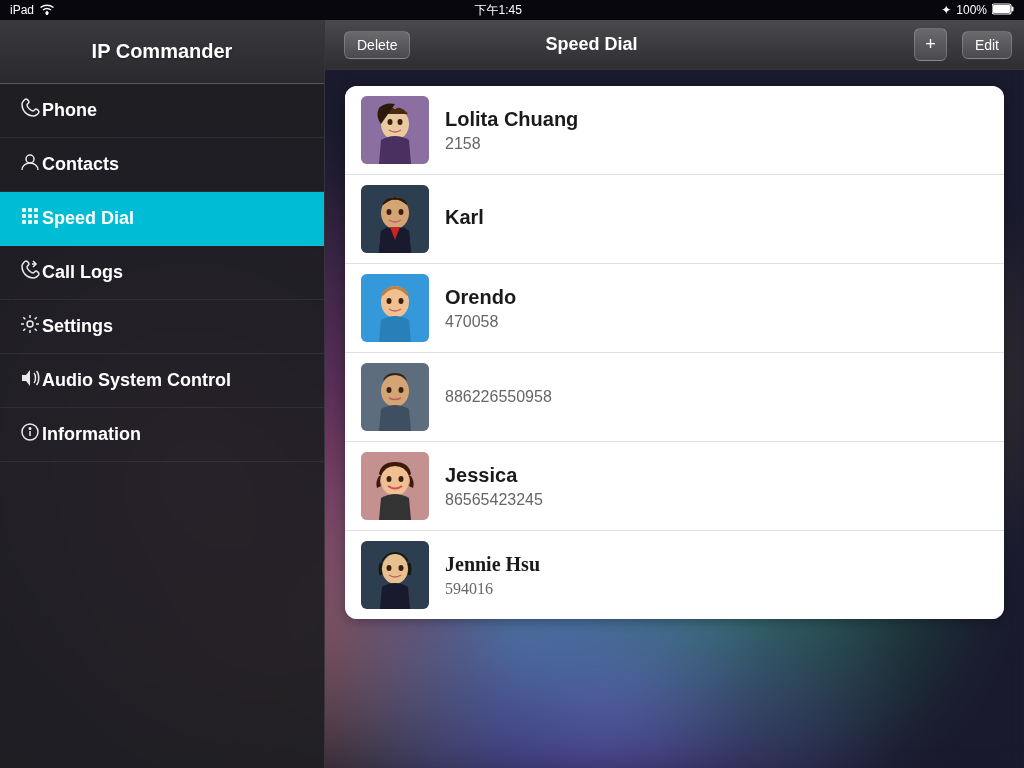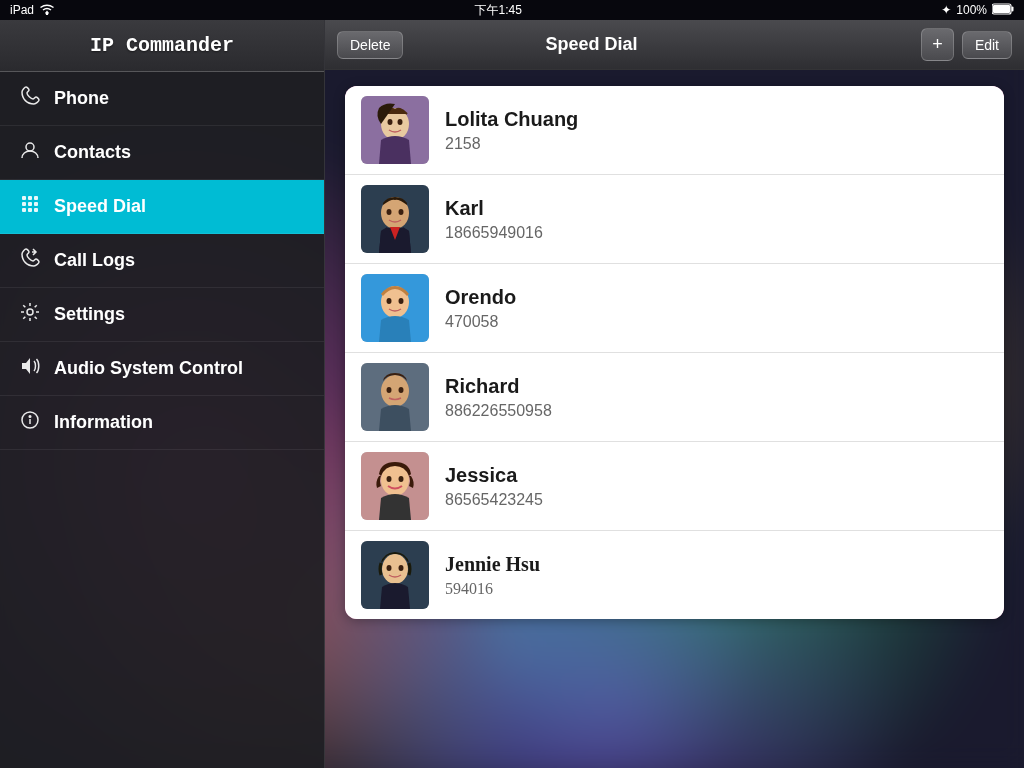--- a/index.html
+++ b/index.html
@@ -61,41 +61,39 @@
     .sidebar {
       width: 325px;
       background: rgba(30, 30, 35, 0.92);
       border-right: 1px solid rgba(255,255,255,0.1);
       display: flex;
       flex-direction: column;
     }
 
     .sidebar-title {
       background: linear-gradient(180deg, #3a3a3e 0%, #2a2a2e 100%);
-      padding: 14px 16px;
+      padding: 20px 16px;
       text-align: center;
       border-bottom: 1px solid rgba(255,255,255,0.15);
-      font-family: Liberation Mono, monospace;
     }
 
     .sidebar-title span {
       color: white;
       font-size: 20px;
       font-weight: bold;
       text-shadow: 0 1px 2px rgba(0,0,0,0.5);
     }
 
     .sidebar-nav {
       flex: 1;
     }
 
     .nav-item {
       display: flex;
       align-items: center;
-      gap: 12px;
       padding: 14px 18px;
       border-bottom: 1px solid rgba(255,255,255,0.07);
       cursor: pointer;
       color: white;
     }
 
     .nav-item.active {
       background: #00bcd4;
     }
 
@@ -151,20 +149,21 @@
       background: linear-gradient(180deg, #6a6a6e 0%, #4a4a4e 100%);
       border: 1px solid rgba(255,255,255,0.2);
       border-radius: 6px;
       color: white;
       padding: 5px 12px;
       font-size: 14px;
       cursor: pointer;
       display: flex;
       align-items: center;
       gap: 4px;
+      margin-left: 7px;
     }
 
     .btn-delete {
       background: linear-gradient(180deg, #6a6a6e 0%, #4a4a4e 100%);
     }
 
     .btn-plus {
       padding: 5px 10px;
       font-size: 18px;
     }
@@ -369,21 +368,20 @@
     <path d="M20 46 L26 42 L34 55 L42 42 L48 46 L50 68 H18 Z" fill="#1a1a2e"></path>
     <path d="M29 42 L34 55 L39 42" fill="#cc2222"></path>
     <ellipse cx="28" cy="27" rx="2.5" ry="3" fill="#3a2010"></ellipse>
     <ellipse cx="40" cy="27" rx="2.5" ry="3" fill="#3a2010"></ellipse>
     <path d="M28 35 Q34 39 40 35" stroke="#c06060" stroke-width="1.5" fill="none"></path>
     <path d="M22 18 Q26 12 34 12 Q42 12 46 18 L46 20 Q38 14 34 15 Q30 14 22 20 Z" fill="#2a1a0a"></path>
   </svg>
             </div>
             <div class="contact-info">
               <div class="contact-name">Karl</div>
-              <div class="contact-number">18665949016</div>
             </div>
           </div>
           <div class="contact-item">
             <div class="contact-avatar">
               <svg viewBox="0 0 68 68" xmlns="http://www.w3.org/2000/svg" style="width:68px;height:68px">
     <rect width="68" height="68" fill="#3498db"></rect>
     <ellipse cx="34" cy="28" rx="14" ry="16" fill="#f0c090"></ellipse>
     <path d="M20 46 Q34 38 48 46 L50 68 H18 Z" fill="#2980b9"></path>
     <ellipse cx="28" cy="27" rx="2.5" ry="3" fill="#3a2010"></ellipse>
     <ellipse cx="40" cy="27" rx="2.5" ry="3" fill="#3a2010"></ellipse>
@@ -402,21 +400,20 @@
     <rect width="68" height="68" fill="#5d6d7e"></rect>
     <ellipse cx="34" cy="28" rx="14" ry="16" fill="#d4a574"></ellipse>
     <path d="M20 46 Q34 38 48 46 L50 68 H18 Z" fill="#3d4f60"></path>
     <ellipse cx="28" cy="27" rx="2.5" ry="3" fill="#3a2010"></ellipse>
     <ellipse cx="40" cy="27" rx="2.5" ry="3" fill="#3a2010"></ellipse>
     <path d="M28 35 Q34 38 40 35" stroke="#c06060" stroke-width="1.5" fill="none"></path>
     <path d="M22 18 Q26 12 34 12 Q42 12 46 18 Q44 10 34 10 Q24 10 22 18" fill="#3a2010"></path>
   </svg>
             </div>
             <div class="contact-info">
-              <div class="contact-name">Richard</div>
               <div class="contact-number">886226550958</div>
             </div>
           </div>
           <div class="contact-item">
             <div class="contact-avatar">
               <svg viewBox="0 0 68 68" xmlns="http://www.w3.org/2000/svg" style="width:68px;height:68px">
     <rect width="68" height="68" fill="#c49090"></rect>
     <ellipse cx="34" cy="28" rx="14" ry="16" fill="#f0c090"></ellipse>
     <path d="M20 46 Q34 38 48 46 L50 68 H18 Z" fill="#333"></path>
     <ellipse cx="28" cy="27" rx="2.5" ry="3" fill="#3a2010"></ellipse>

